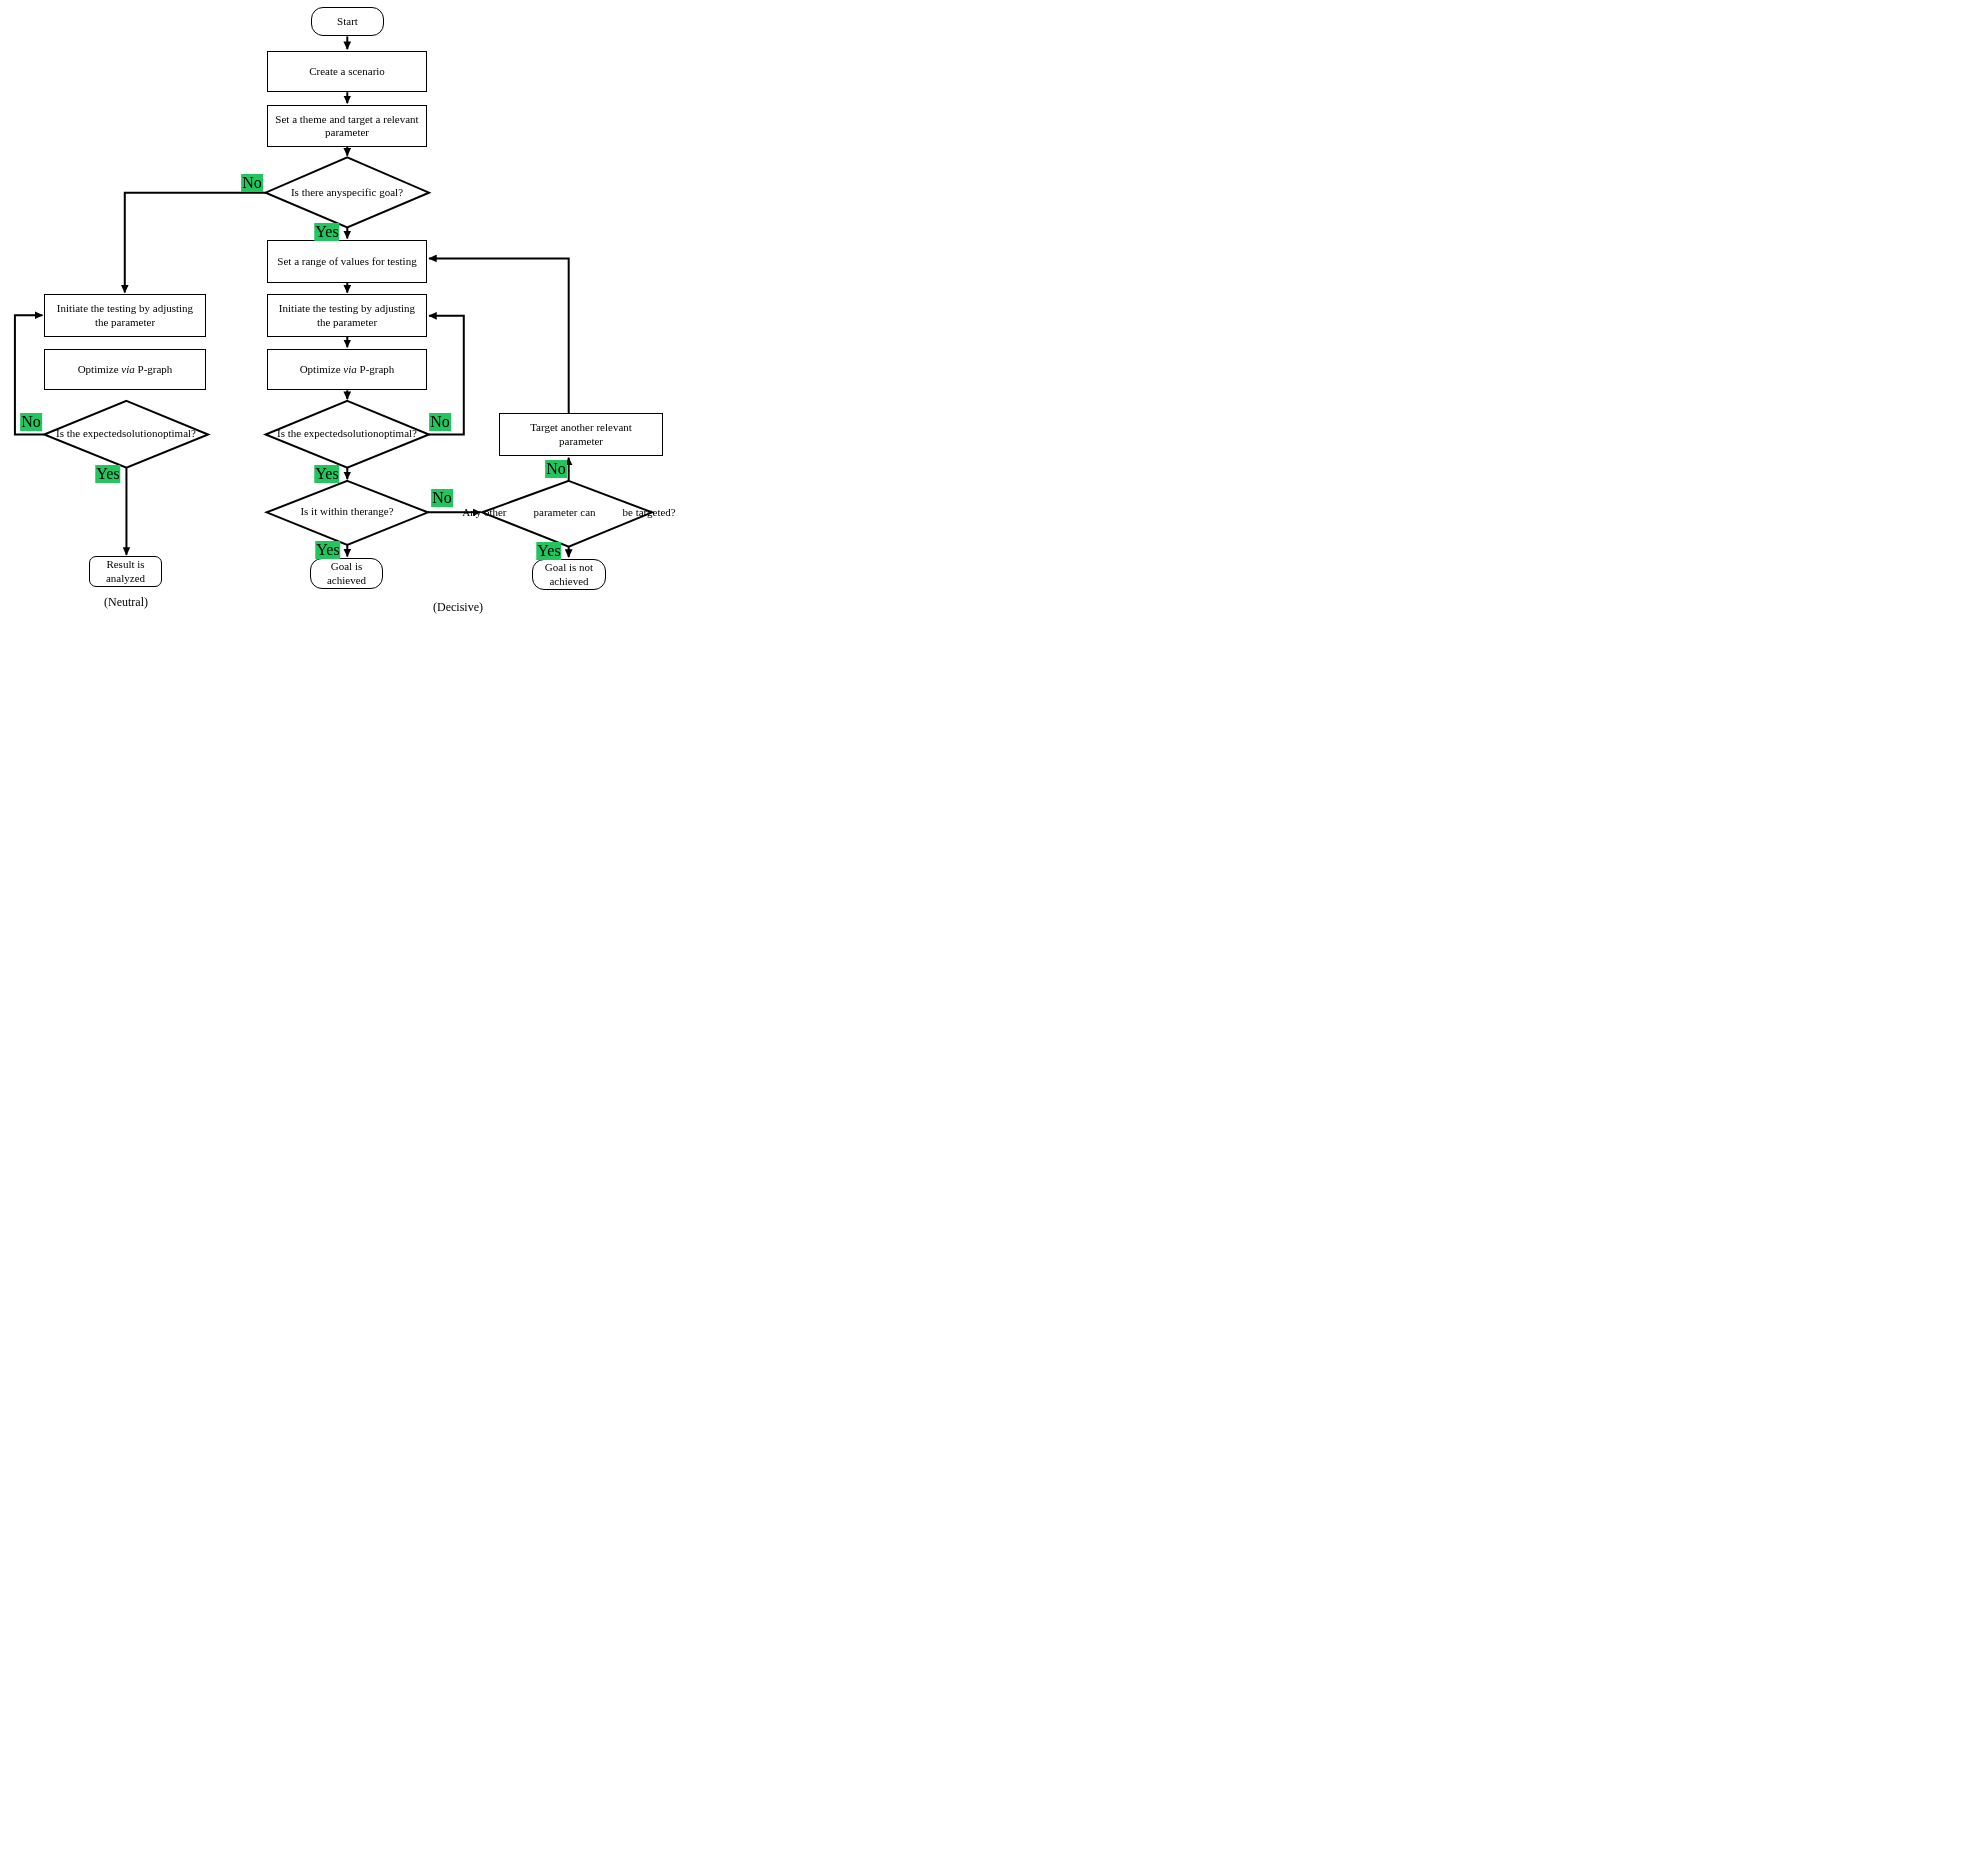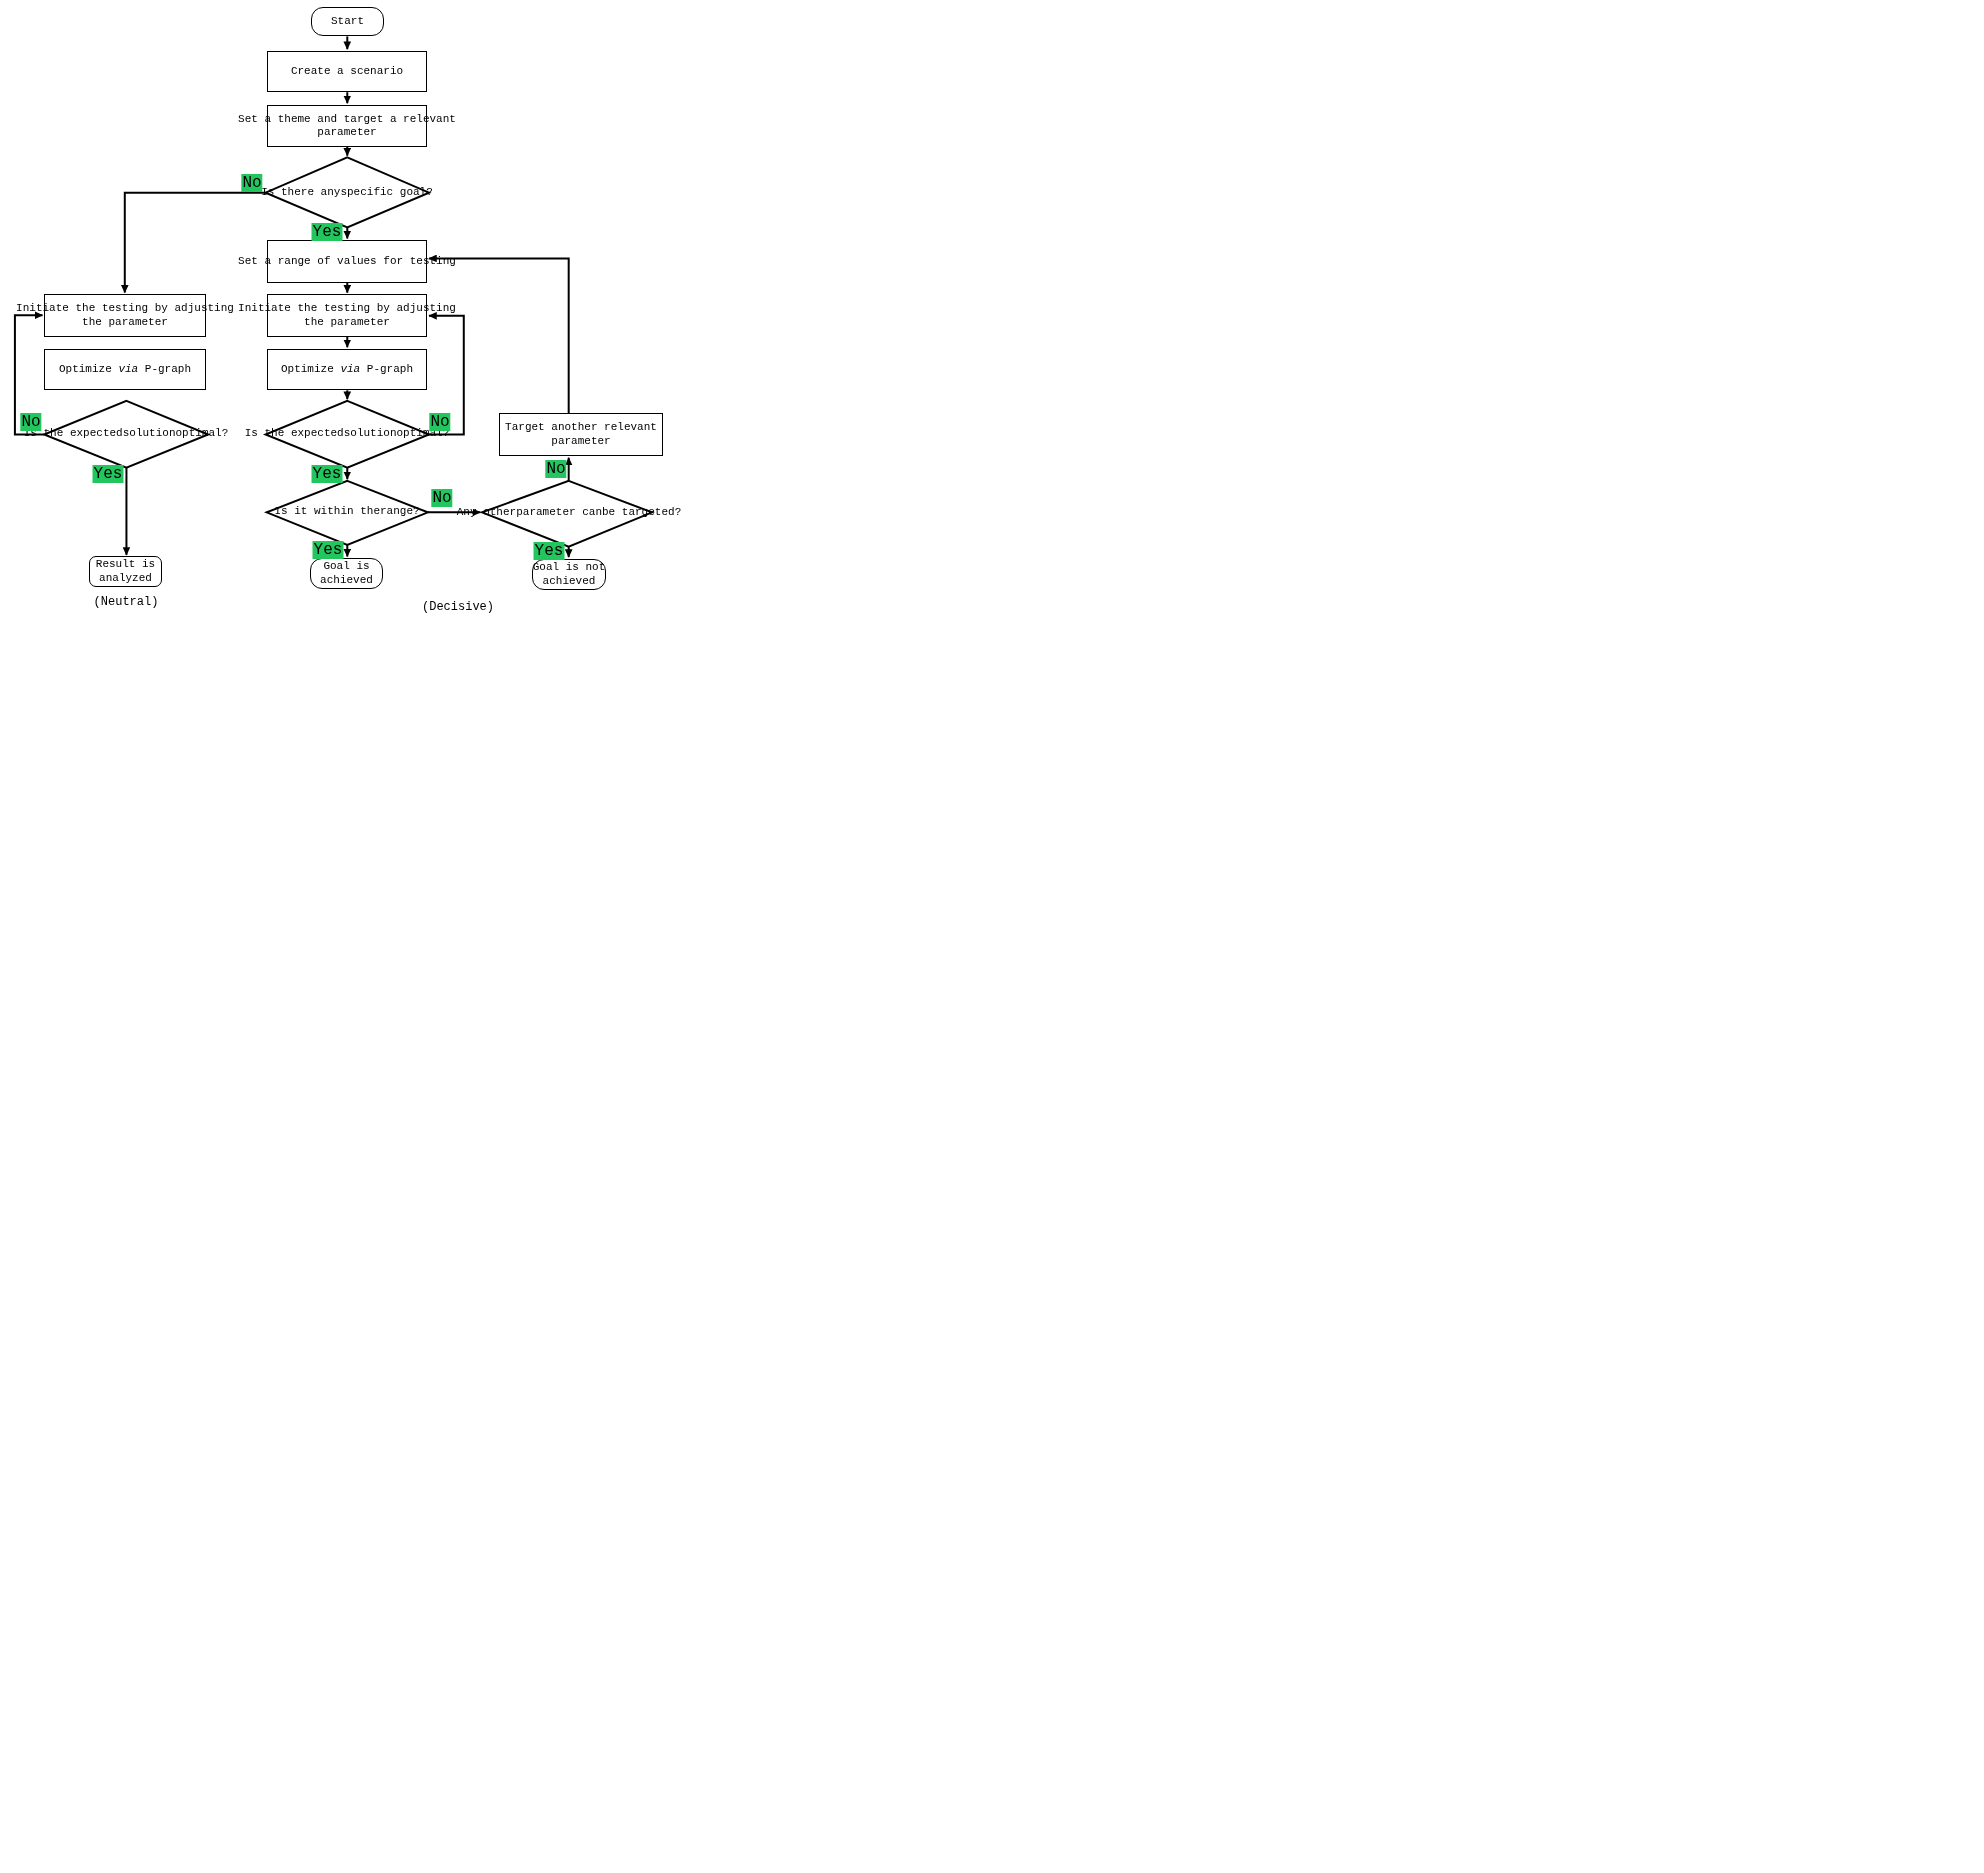--- a/index.html
+++ b/index.html
@@ -1,18 +1,18 @@
 <!DOCTYPE html>
 <html style="font-size:8.8px"><head>
 <meta charset="utf-8">
 <style>
   html, body { margin:0; padding:0; background:#ffffff; }
   .canvas {
     position:relative; width:662px; height:625px; background:#ffffff;
-    font-family:Liberation Mono, monospace; color:#000000;
+    font-family:Liberation Serif, serif; color:#000000;
   }
   .edges { position:absolute; left:0; top:0; width:662px; height:625px; }
   .node {
     position:absolute; box-sizing:border-box;
     display:flex; flex-direction:column; align-items:center; justify-content:center;
     text-align:center; font-size:11px; line-height:1.22; background:#ffffff;
   }
   .rect  { border:1.1px solid #000000; }
   .round { border:1.1px solid #000000; border-radius:12px; }
   .dtext {
@@ -114,21 +114,21 @@
   <div class="node round" style="left:310px; top:558px; width:73px; height:31px;">
     <div class="line">Goal is</div>
     <div class="line">achieved</div>
   </div>
 
   <div class="node rect" style="left:486px; top:413px; width:164px; height:43px;margin-left:13px;">
     <div class="line">Target another relevant</div>
     <div class="line">parameter</div>
   </div>
 
-  <div class="dtext" style="left:569px; top:513px; width:121px;">
+  <div class="dtext" style="left:569px; top:513px; width:121px;gap:27px;">
     <div class="line">Any other</div>
     <div class="line">parameter can</div>
     <div class="line">be targeted?</div>
   </div>
 
   <div class="node round" style="left:532px; top:559px; width:74px; height:31px;">
     <div class="line">Goal is not</div>
     <div class="line">achieved</div>
   </div>
 

